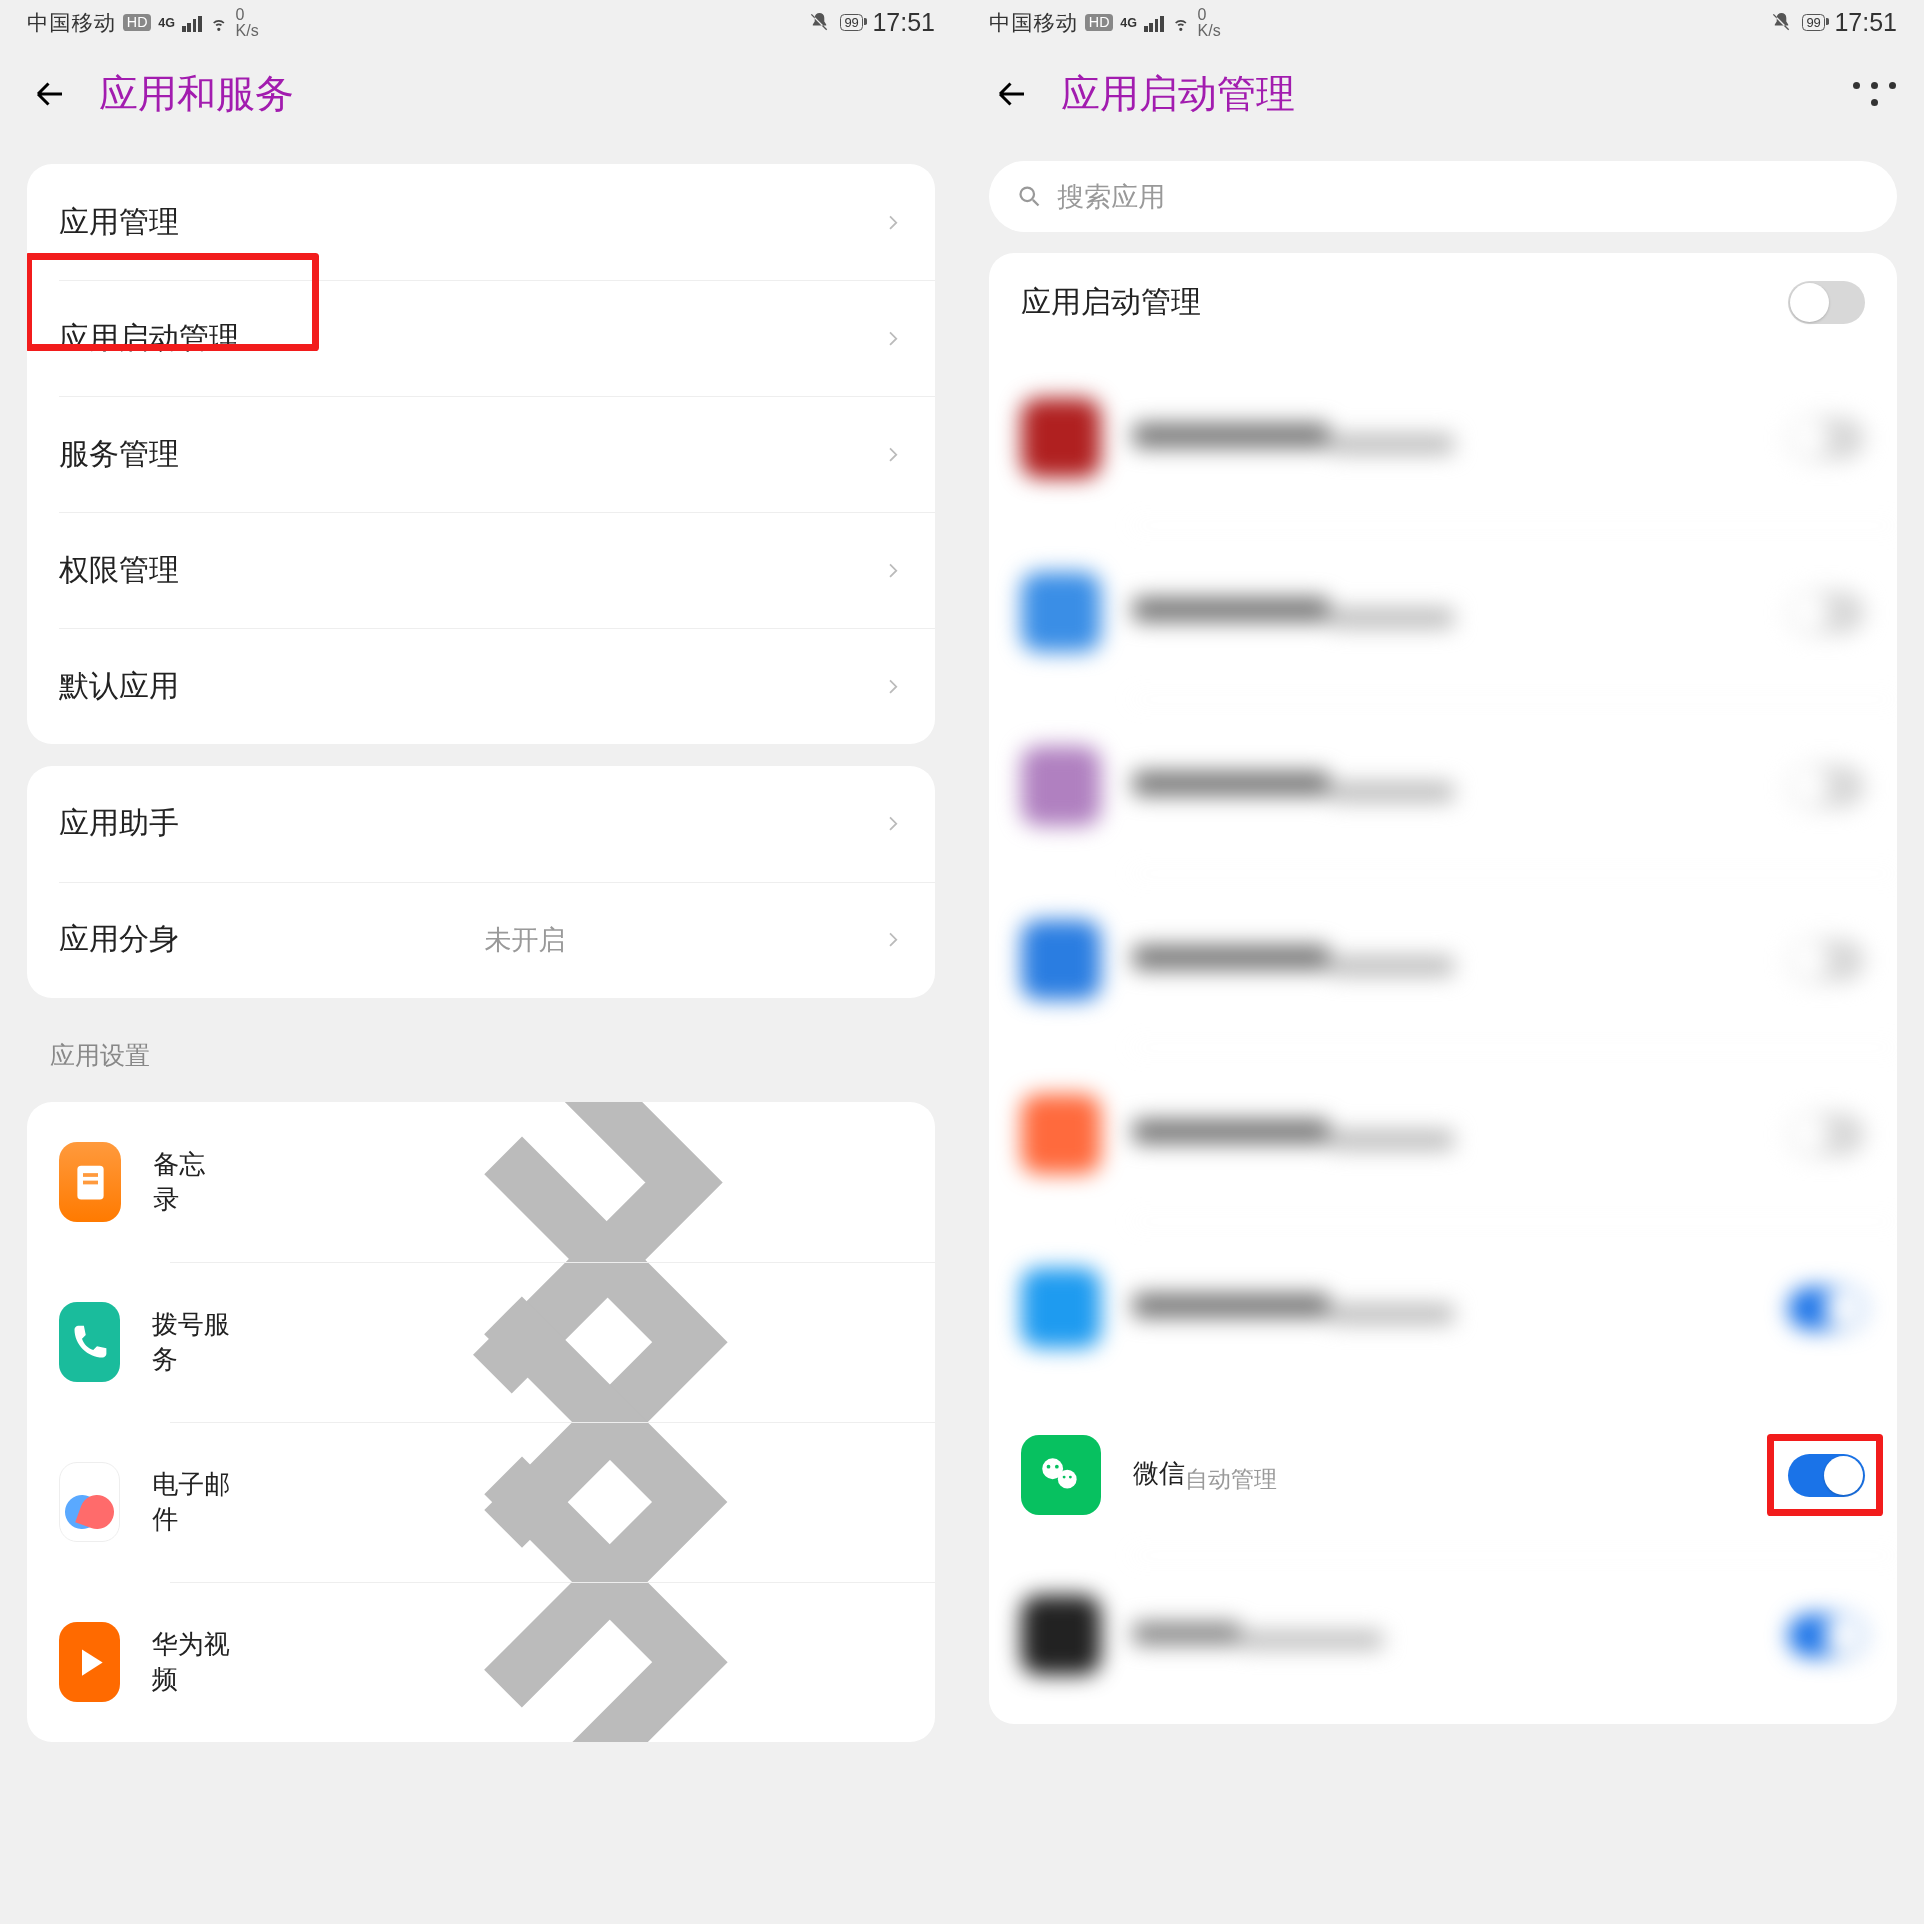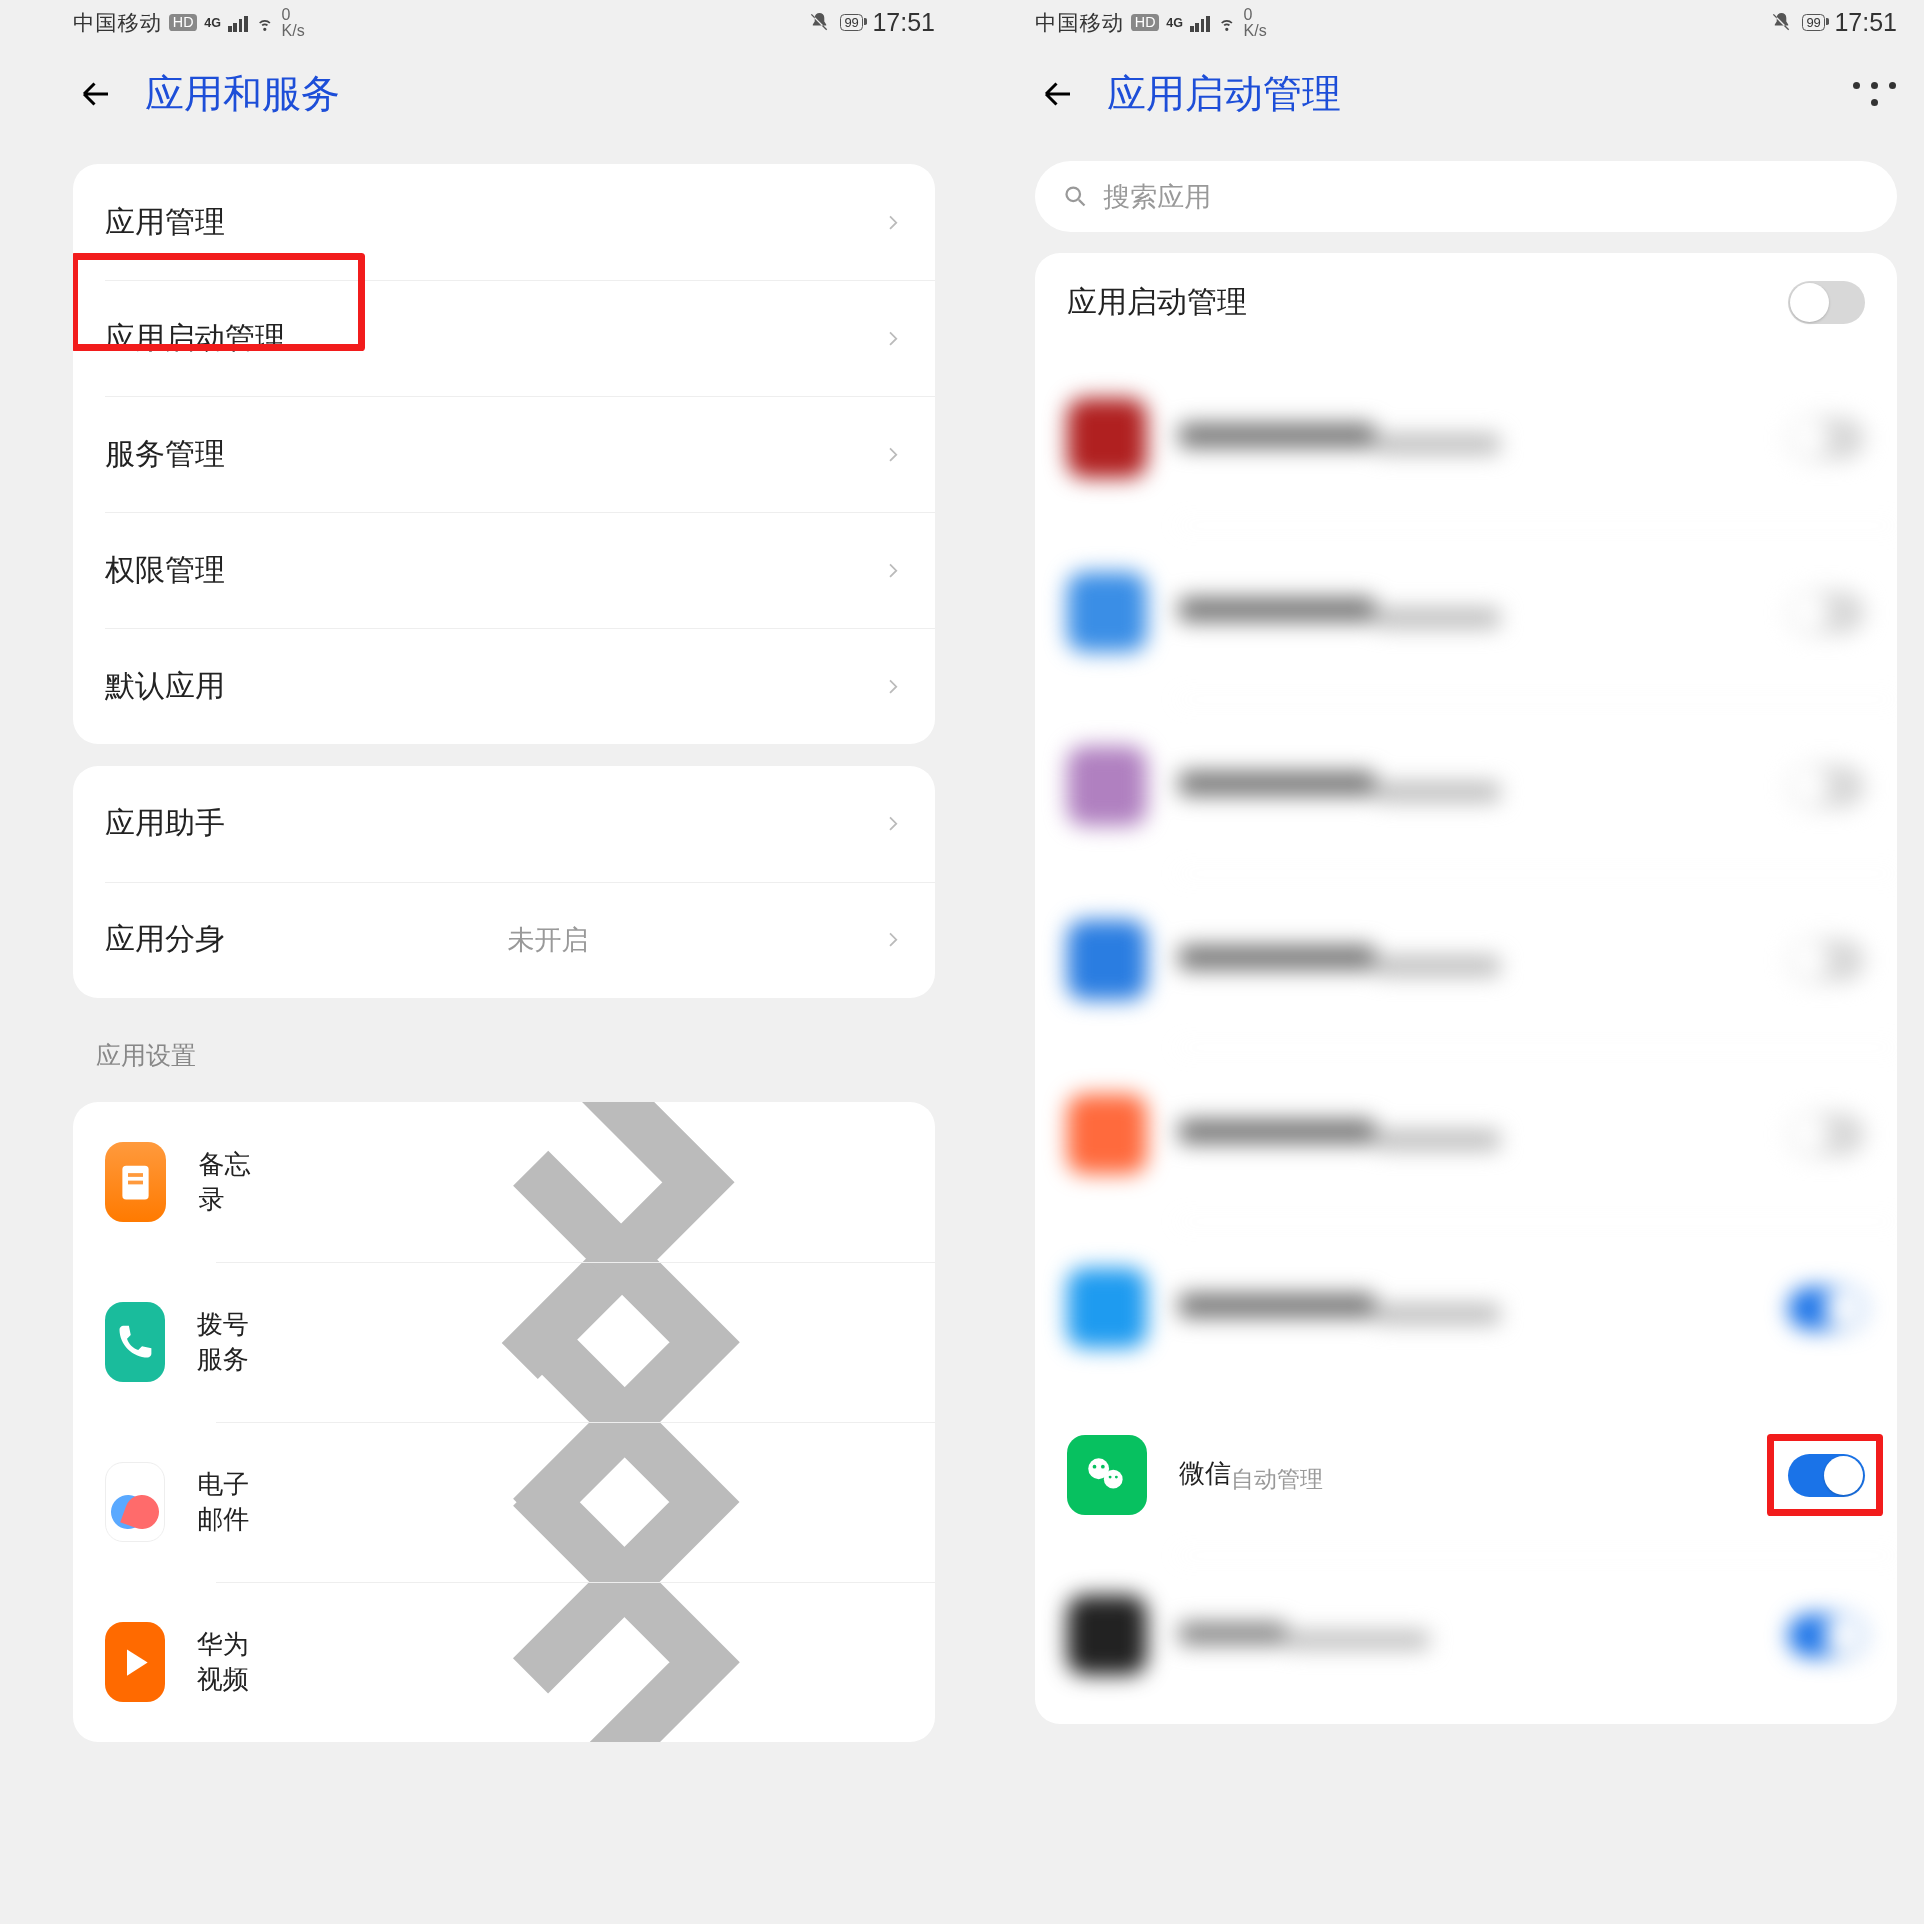--- a/index.html
+++ b/index.html
@@ -1,39 +1,39 @@
 <!DOCTYPE html>
 <html style="font-size:14.3px"><head>
 <meta charset="utf-8">
 <style>
 * { margin:0; padding:0; box-sizing:border-box; font-family:-apple-system,"PingFang SC","Helvetica Neue",sans-serif; }
 html,body { width:1925px; height:1925px; background:#fff; }
 .canvas { width:1925px; height:1925px; display:flex; }
-.phone { width:962px; height:1925px; background:#f0f0f0; position:relative; overflow:hidden;padding-left:46px; }
+.phone { width:962px; height:1925px; background:#f0f0f0; position:relative; overflow:hidden; }
 .divider-v { position:absolute; left:962px; top:0; width:1.8px; height:1925px; background:#fff; }
 
 .statusbar { height:45px; font-size:23px; color:#333; display:flex; align-items:center; padding:0 27px; }
 .sb-left { flex:1; display:flex; align-items:center; gap:7.1px; }
 .sb-right { display:flex; align-items:center; gap:9px; }
 .carrier { font-size:21.4px; letter-spacing:0.9px; }
 .hd-badge { background:#888; color:#fff; border-radius:3.6px; font-size:14.3px; padding:0.9px 3.6px; line-height:1; }
 .sig { display:flex; align-items:flex-end; gap:1.8px; height:18px; }
 .sig span { width:3.6px; background:#444; display:block; }
 .sig span:nth-child(1){height:5.3px} .sig span:nth-child(2){height:9px} .sig span:nth-child(3){height:12.5px} .sig span:nth-child(4){height:16px}
 .wifi { width:19.6px; height:19.6px; }
 .nets { font-size:16px; line-height:1; color:#666; }
 .battery { font-size:13px; border:1.8px solid #555; border-radius:4.5px; padding:0 3.6px; line-height:1.2; position:relative; }
 .battery::after { content:""; position:absolute; right:-4.5px; top:3.6px; width:2.7px; height:7.1px; background:#555; border-radius:0 1.8px 1.8px 0; }
 .time { font-size:25px; font-weight:500; }
 .mute { width:23px; height:23px; }
 
 .header { height:98px; display:flex; align-items:center; padding:0 27px; gap:27px; }
 .back { width:45px; height:45px; display:flex; align-items:center; justify-content:center; }
 .back svg { width:36px; height:36px; }
-.title { font-size:39px; font-weight:500; color:#1d4ed8; }
+.title { font-size:39px; font-weight:500; color:#a21caf; }
 .dots { margin-left:auto; width:45px; height:45px; display:flex; flex-wrap:wrap; align-content:center; justify-content:center; gap:10.7px; }
 .dots span { width:7.1px; height:7.1px; background:#333; border-radius:50%; }
 
 .card { background:#fff; margin:21.4px 27px 0; border-radius:25px; overflow:hidden; }
 .row { display:flex; align-items:center; height:116px; padding:0 32px; font-size:30px; color:#222; position:relative; }
 .row + .row::before { content:""; position:absolute; top:0; left:32px; right:0; height:0.9px; background:#eee; }
 .row .chev { margin-left:auto; color:#bbb; width:21.4px; height:21.4px; }
 .row .val { margin-left:auto; color:#999; font-size:27px; margin-right:10.7px; }
 .section-title { font-size:25px; color:#888; padding:41px 50px 9px; }
 

